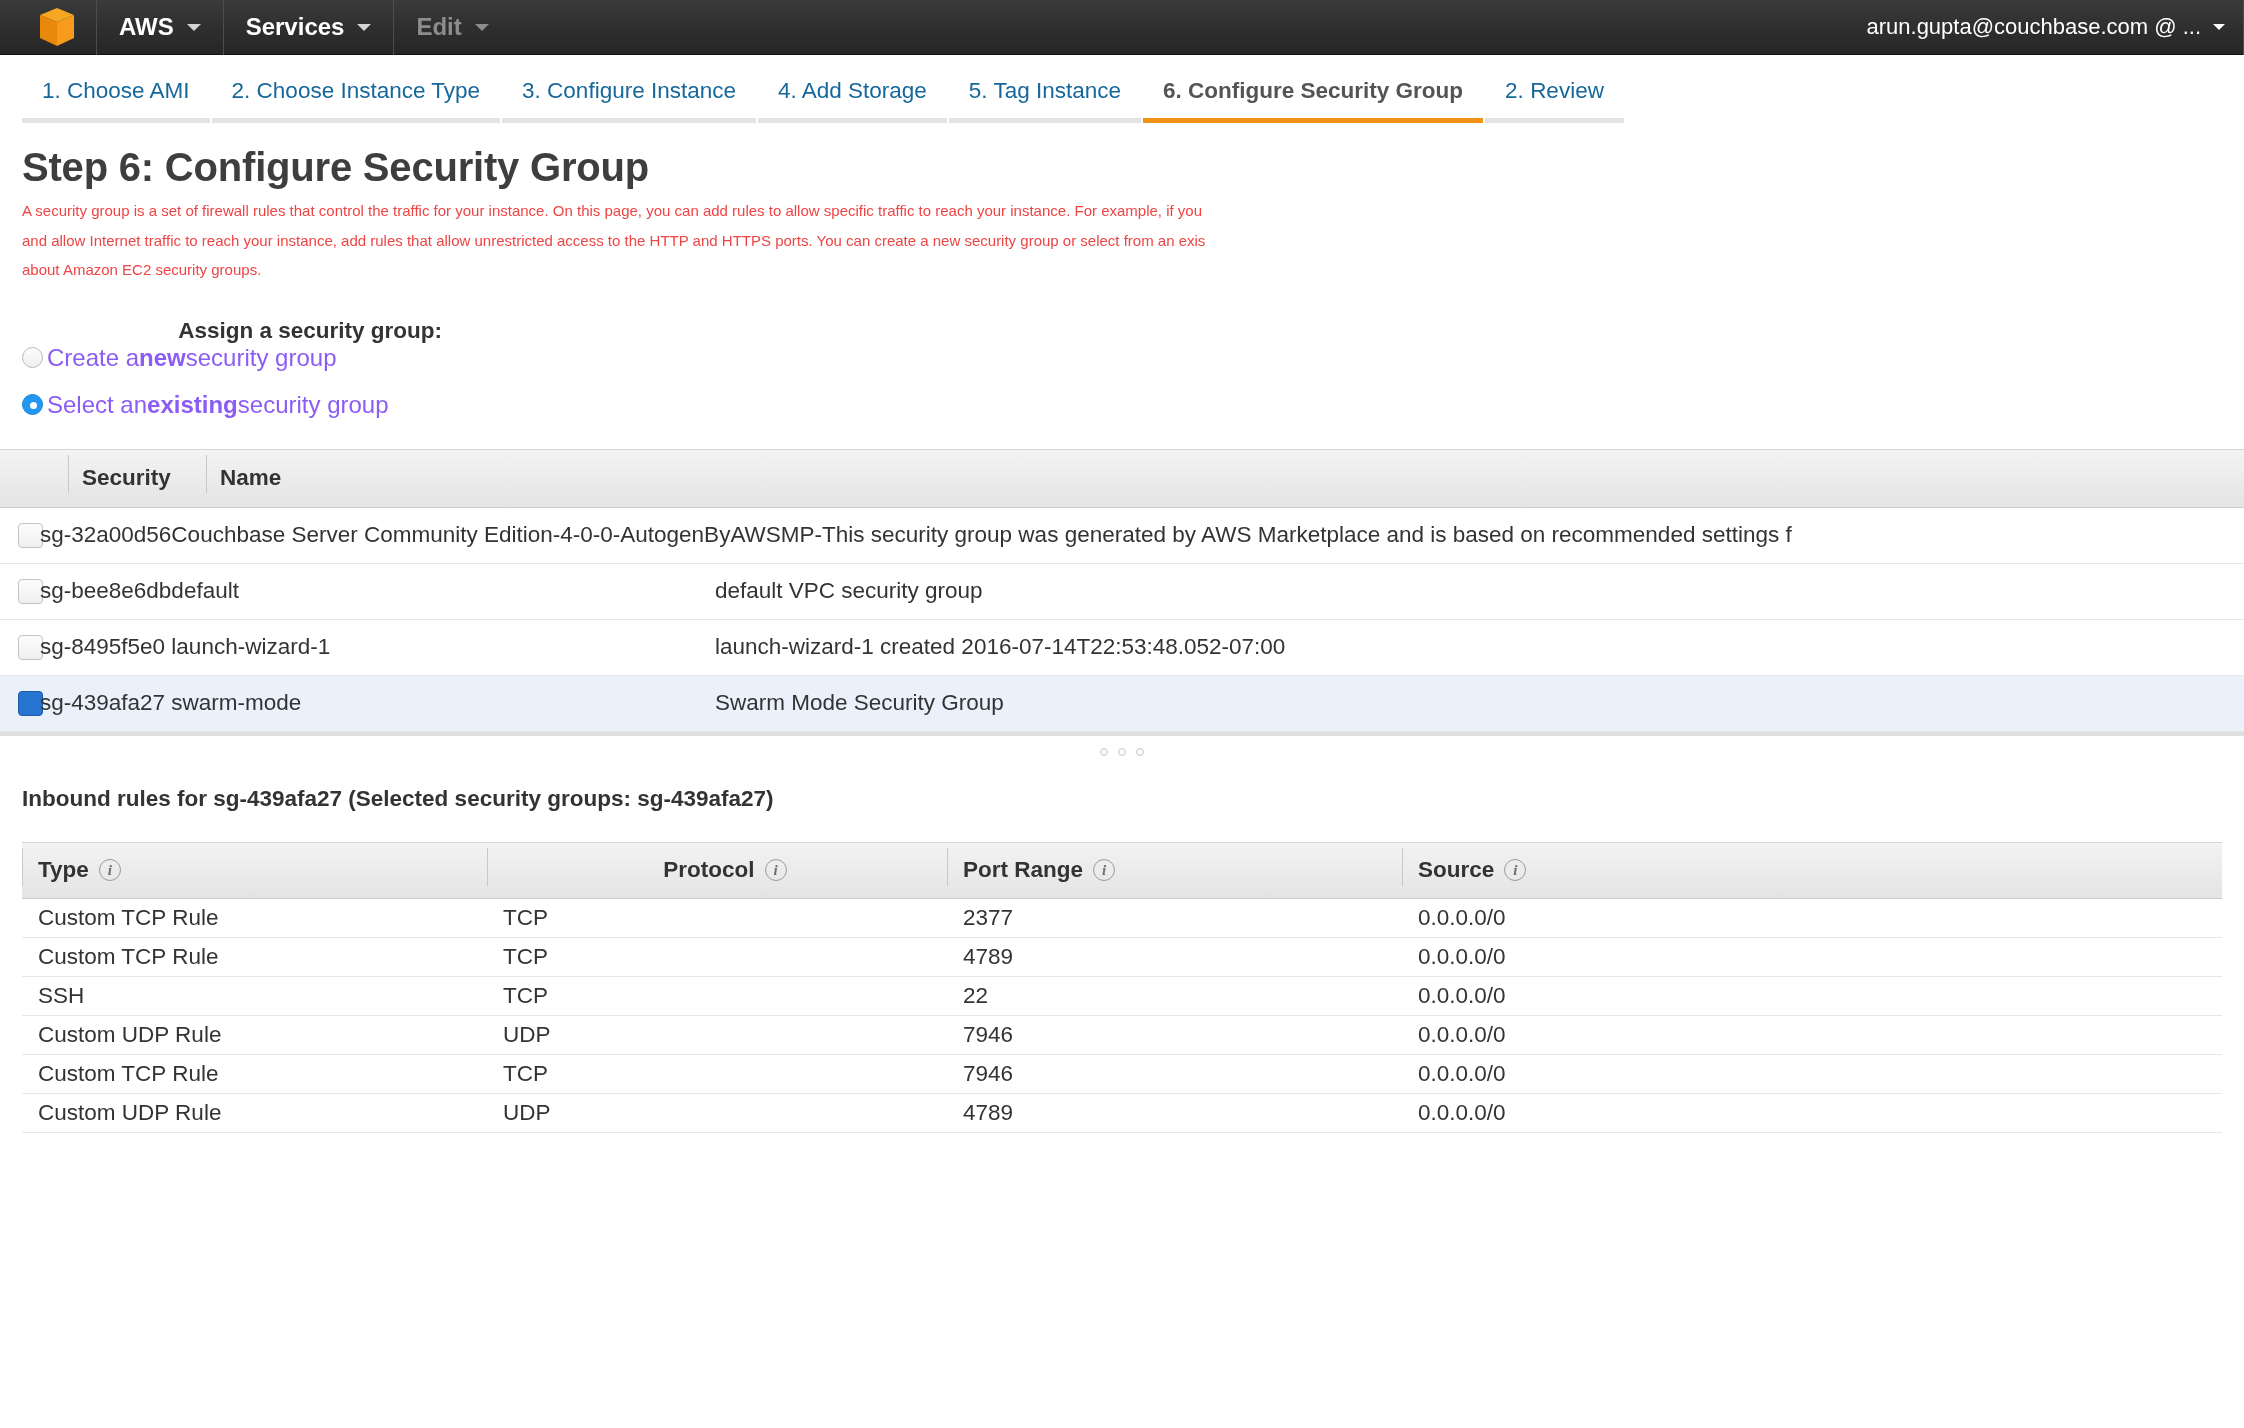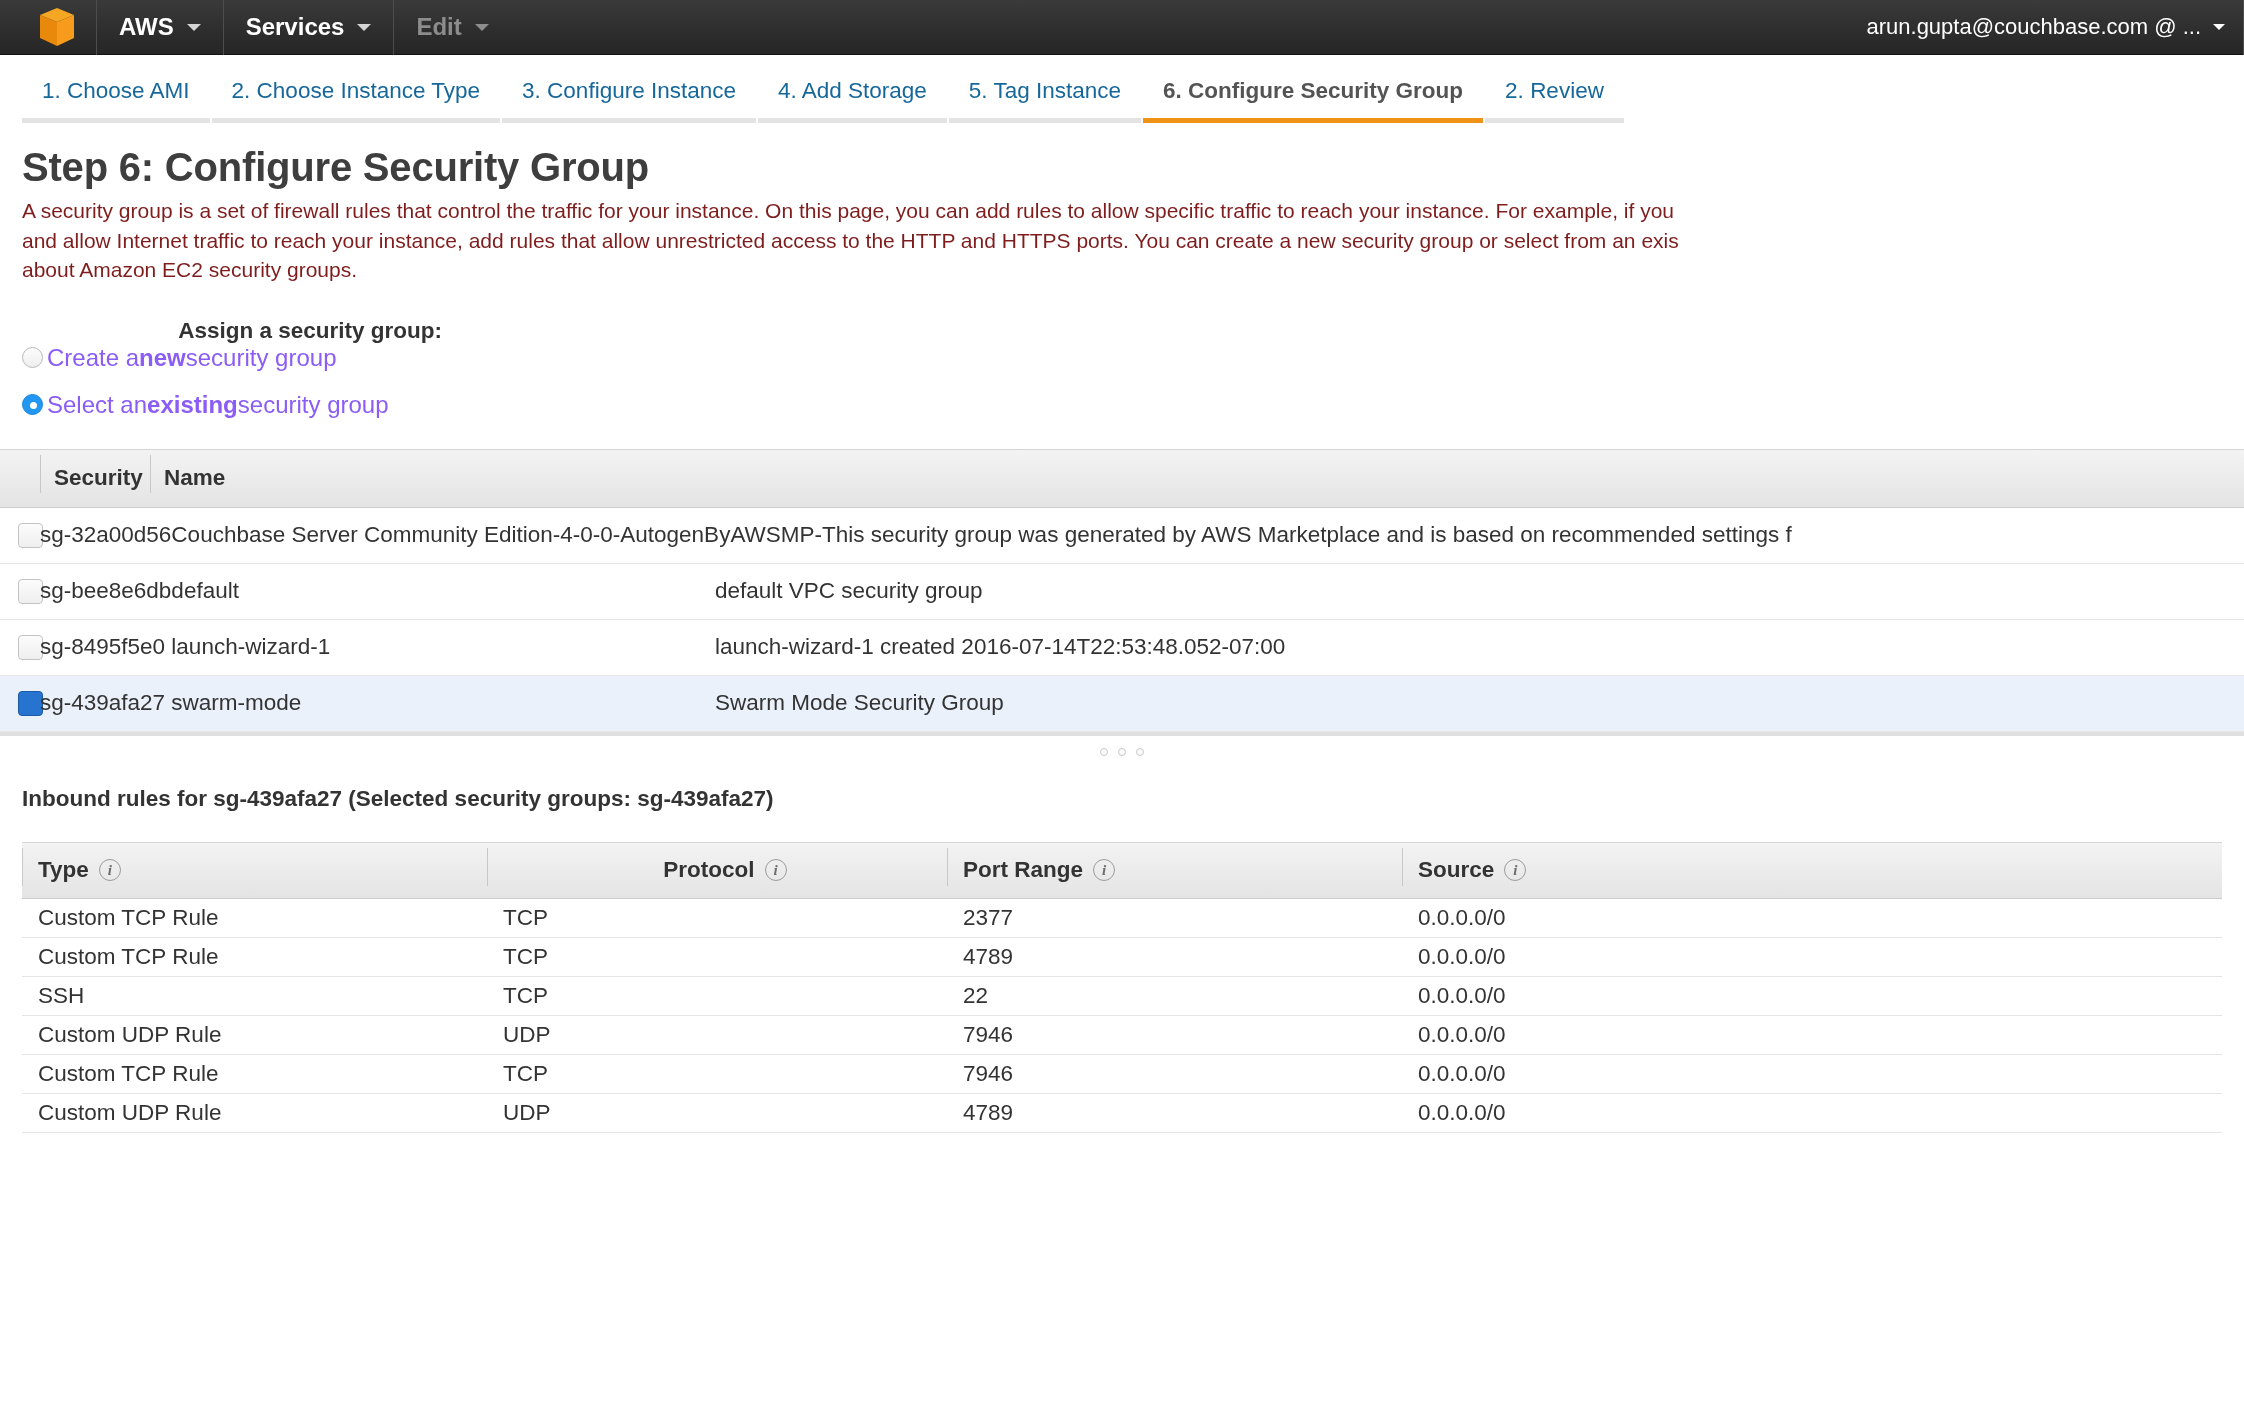--- a/index.html
+++ b/index.html
@@ -102,22 +102,22 @@
     padding: 0 22px;
   }
   h1.step-title {
     font-size: 40px;
     font-weight: bold;
     color: #3e3e3e;
     margin: 22px 0 6px 0;
     letter-spacing: -0.2px;
   }
   p.step-desc {
-    font-size: 21px;
-    color: #7f1d1d;
+    font-size: 15px;
+    color: #ef4444;
     line-height: 29.5px;
     margin: 0;
     white-space: nowrap;
   }
   p.step-desc span { display: block; }
 
   
   .assign {
     margin-top: 30px;
     display: flex;
@@ -170,20 +170,21 @@
   }
   .sg-head {
     display: flex;
     align-items: center;
     height: 58px;
     background: linear-gradient(to bottom,#f3f3f3,#e4e4e4);
     font-size: 22.5px;
     font-weight: bold;
     color: #333;
     border-bottom: 1px solid #cdcdcd;
+    gap: 28px;
   }
   .sg-head .cell { position: relative; padding-left: 14px; }
   .sg-head .cell::before {
     content: "";
     position: absolute; left: 0; top: -10px;
     width: 1px; height: 38px;
     background: #c8c8c8;
   }
   .col-check { width: 40px; flex: 0 0 auto; }
   .col-sec   { width: 110px; flex: 0 0 auto; }

